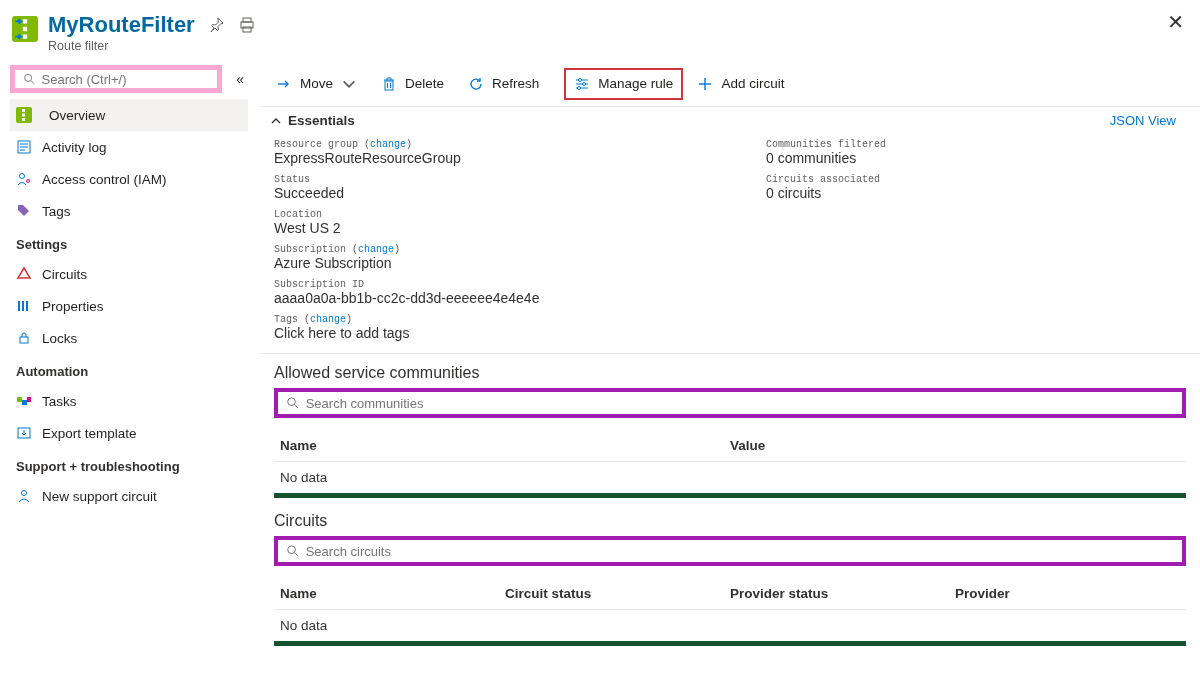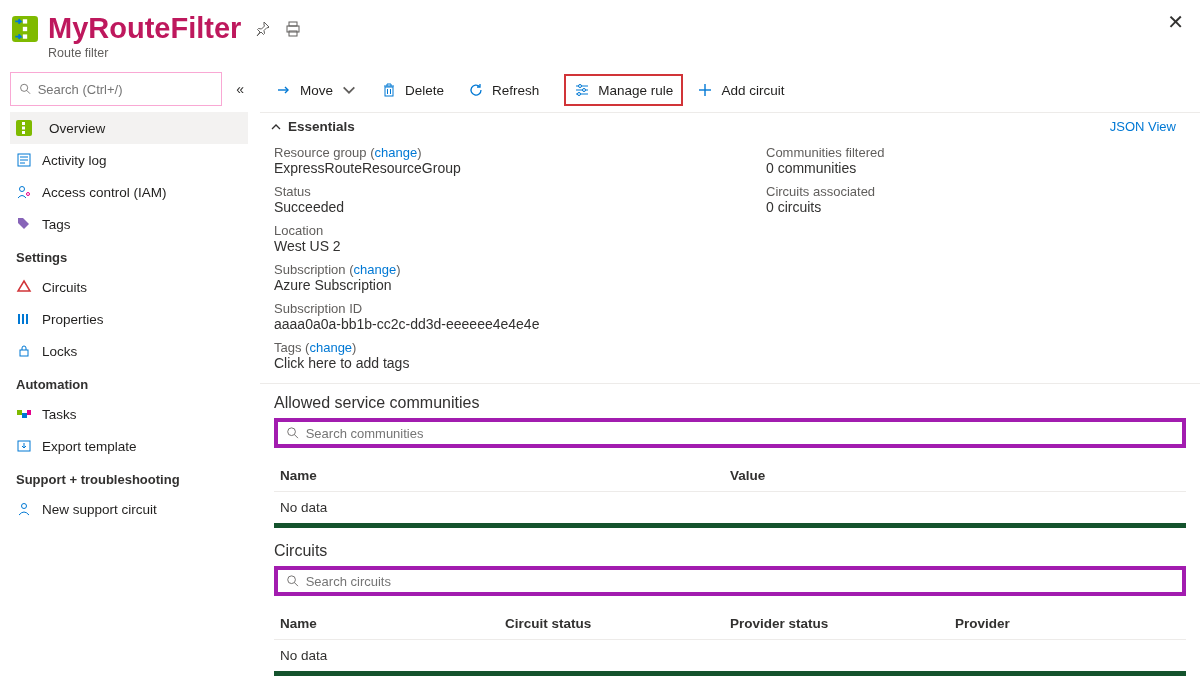--- a/index.html
+++ b/index.html
@@ -5,30 +5,30 @@
   * { box-sizing: border-box; margin: 0; padding: 0; }
   html, body { width: 1200px; height: 680px; font-family: "Segoe UI", Arial, sans-serif; font-size: 13.5px; color: #323130; background: #fff; }
   .root { display: flex; flex-direction: column; width: 100%; height: 100%; }
 
   
   .header { display: flex; align-items: flex-start; padding: 12px 16px 8px 10px; position: relative; }
   .app-icon { width: 30px; height: 30px; display: flex; align-items: center; justify-content: center; margin-right: 8px; margin-top: 2px; }
   .app-icon svg { width: 26px; height: 26px; }
   .title-block { display: flex; flex-direction: column; }
   .title-row { display: flex; align-items: center; gap: 14px; }
-  .title-text { font-size: 29px; font-weight: 600; color: #be185d; }
+  .title-text { font-size: 22px; font-weight: 600; color: #0369a1; }
   .subtitle { font-size: 12.5px; color: #605e5c; margin-top: 1px; }
   .hdr-icon { width: 16px; height: 16px; color: #323130; cursor: pointer; }
   .close-x { position: absolute; right: 16px; top: 10px; font-size: 20px; cursor: pointer; color: #323130; }
 
   
   .body { display: flex; flex: 1; min-height: 0; }
   .sidebar { width: 260px; padding: 4px 12px 0 10px; display: flex; flex-direction: column; border-right: none; }
   .search-row { display: flex; align-items: center; gap: 10px; margin-bottom: 6px; }
-  .search { flex: 1; border: 1px solid #f9a8d4; height: 34px; display: flex; align-items: center; padding: 0 8px; color: #605e5c; background: #fff; }
+  .search { flex: 1; border: 5px solid #f9a8d4; height: 28px; display: flex; align-items: center; padding: 0 8px; color: #605e5c; background: #fff; }
   .search input { border: none; outline: none; width: 100%; font-size: 13px; color: #201f1e; background: transparent; }
   .collapse { font-size: 14px; color: #323130; cursor: pointer; padding: 4px; }
   .nav { display: flex; flex-direction: column; }
   .nav-section { font-size: 13px; font-weight: 600; color: #323130; padding: 10px 2px 6px 6px; }
   .nav-item { display: flex; align-items: center; gap: 10px; height: 32px; padding: 0 6px; cursor: pointer; color: #201f1e; }
   .nav-item.active { background: #f3f2f1; font-weight: 400; gap: 17px; }
   .nav-ico { width: 16px; height: 16px; flex: none; display: flex; align-items: center; justify-content: center; }
 
   
   .main { flex: 1; display: flex; flex-direction: column; min-width: 0; }
@@ -39,21 +39,21 @@
 
   
   .essentials-hdr { display: flex; align-items: center; gap: 6px; padding: 6px 10px; border-bottom: 1px solid transparent; }
   .essentials-hdr .ehdr-caret { width: 12px; height: 12px; }
   .essentials-title { font-size: 13.5px; font-weight: 600; }
   .json-view { margin-left: auto; margin-right: 14px; color: #0078d4; cursor: pointer; font-size: 13px; }
 
   .essentials-body { display: flex; padding: 4px 14px 8px 14px; gap: 40px; }
   .ecol { display: flex; flex-direction: column; gap: 8px; flex: 1; }
   .ecol.right { max-width: 420px; }
-  .efield .elabel { color: #605e5c; font-size: 13px; }
+  .efield .elabel { color: #605e5c; font-size: 10px; font-family: Liberation Mono, monospace; }
   .efield .evalue { color: #323130; font-size: 14px; }
   .link { color: #0078d4; cursor: pointer; }
   .paren { color: #605e5c; }
 
   
   .sect { padding: 10px 14px 4px 14px; }
   .sect-title { font-size: 16px; color: #323130; margin-bottom: 6px; font-weight: 400; }
   .sect-search { border: 4px solid #a21caf; height: 30px; display: flex; align-items: center; padding: 0 8px; color: #605e5c; }
   .sect-search input { border: none; outline: none; width: 100%; font-size: 13px; background: transparent; }
   .tbl { margin-top: 12px; }

